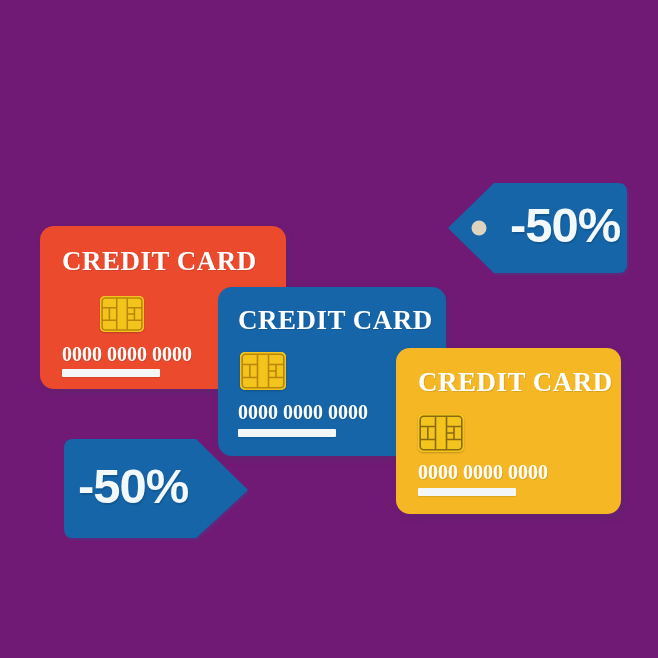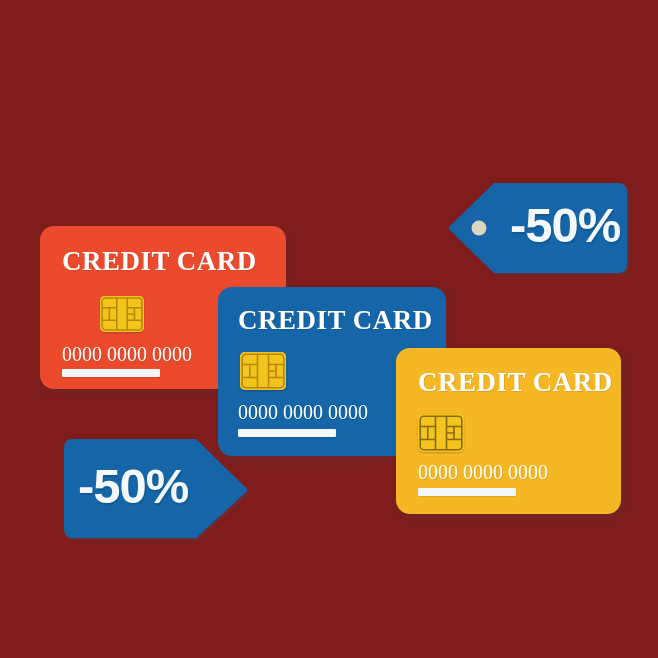--- a/index.html
+++ b/index.html
@@ -37,21 +37,21 @@
     font-weight: bold;
     letter-spacing: 0.5px;
     white-space: nowrap;
     text-shadow: 1px 1px 0 rgba(0,0,0,0.10);
   }
 
   .card-number {
     position: absolute;
     color: #ffffff;
     font-family: "Liberation Serif", serif;
-    font-weight: normal;
+    font-weight: bold;
     white-space: nowrap;
     text-shadow: 1px 1px 0 rgba(0,0,0,0.10);
   }
 
   .card-stripe {
     position: absolute;
     background: #f4f7f8;
     border-radius: 1px;
     box-shadow: 0 1px 1px rgba(0,0,0,0.10);
   }
@@ -103,21 +103,21 @@
 
   .tag-topright { left: 448px; top: 182px; width: 180px; height: 92px; }
   .tag-topright .tag-label { left: 62px; top: 15px; font-size: 49px; }
 
   .tag-bottomleft { left: 62px; top: 438px; width: 187px; height: 101px; }
   .tag-bottomleft .tag-label { left: 16px; top: 20px; font-size: 49px; }
 </style>
 </head>
 <body>
 
-<div id="scene" style="background: #7f1d1d;">
+<div id="scene" style="background: #701a75;">
 
   <div class="card card-red" style="background: rgb(236, 74, 45);">
     <div class="card-title" style="color: rgb(255, 255, 255);">CREDIT CARD</div>
 
     <div class="chip" style="background: rgb(243, 196, 27);">
       <svg class="chip-svg" viewBox="0 0 46 38" preserveAspectRatio="none" aria-hidden="true">
         <rect x="0" y="0" width="46" height="38" fill="#f3c41b"></rect>
         <g stroke="#b8860b" stroke-width="1.6" fill="none">
           <rect x="2.2" y="2.2" width="41.6" height="33.6" rx="3.5"></rect>
           <line x1="17.5" y1="2.2" x2="17.5" y2="35.8"></line>

